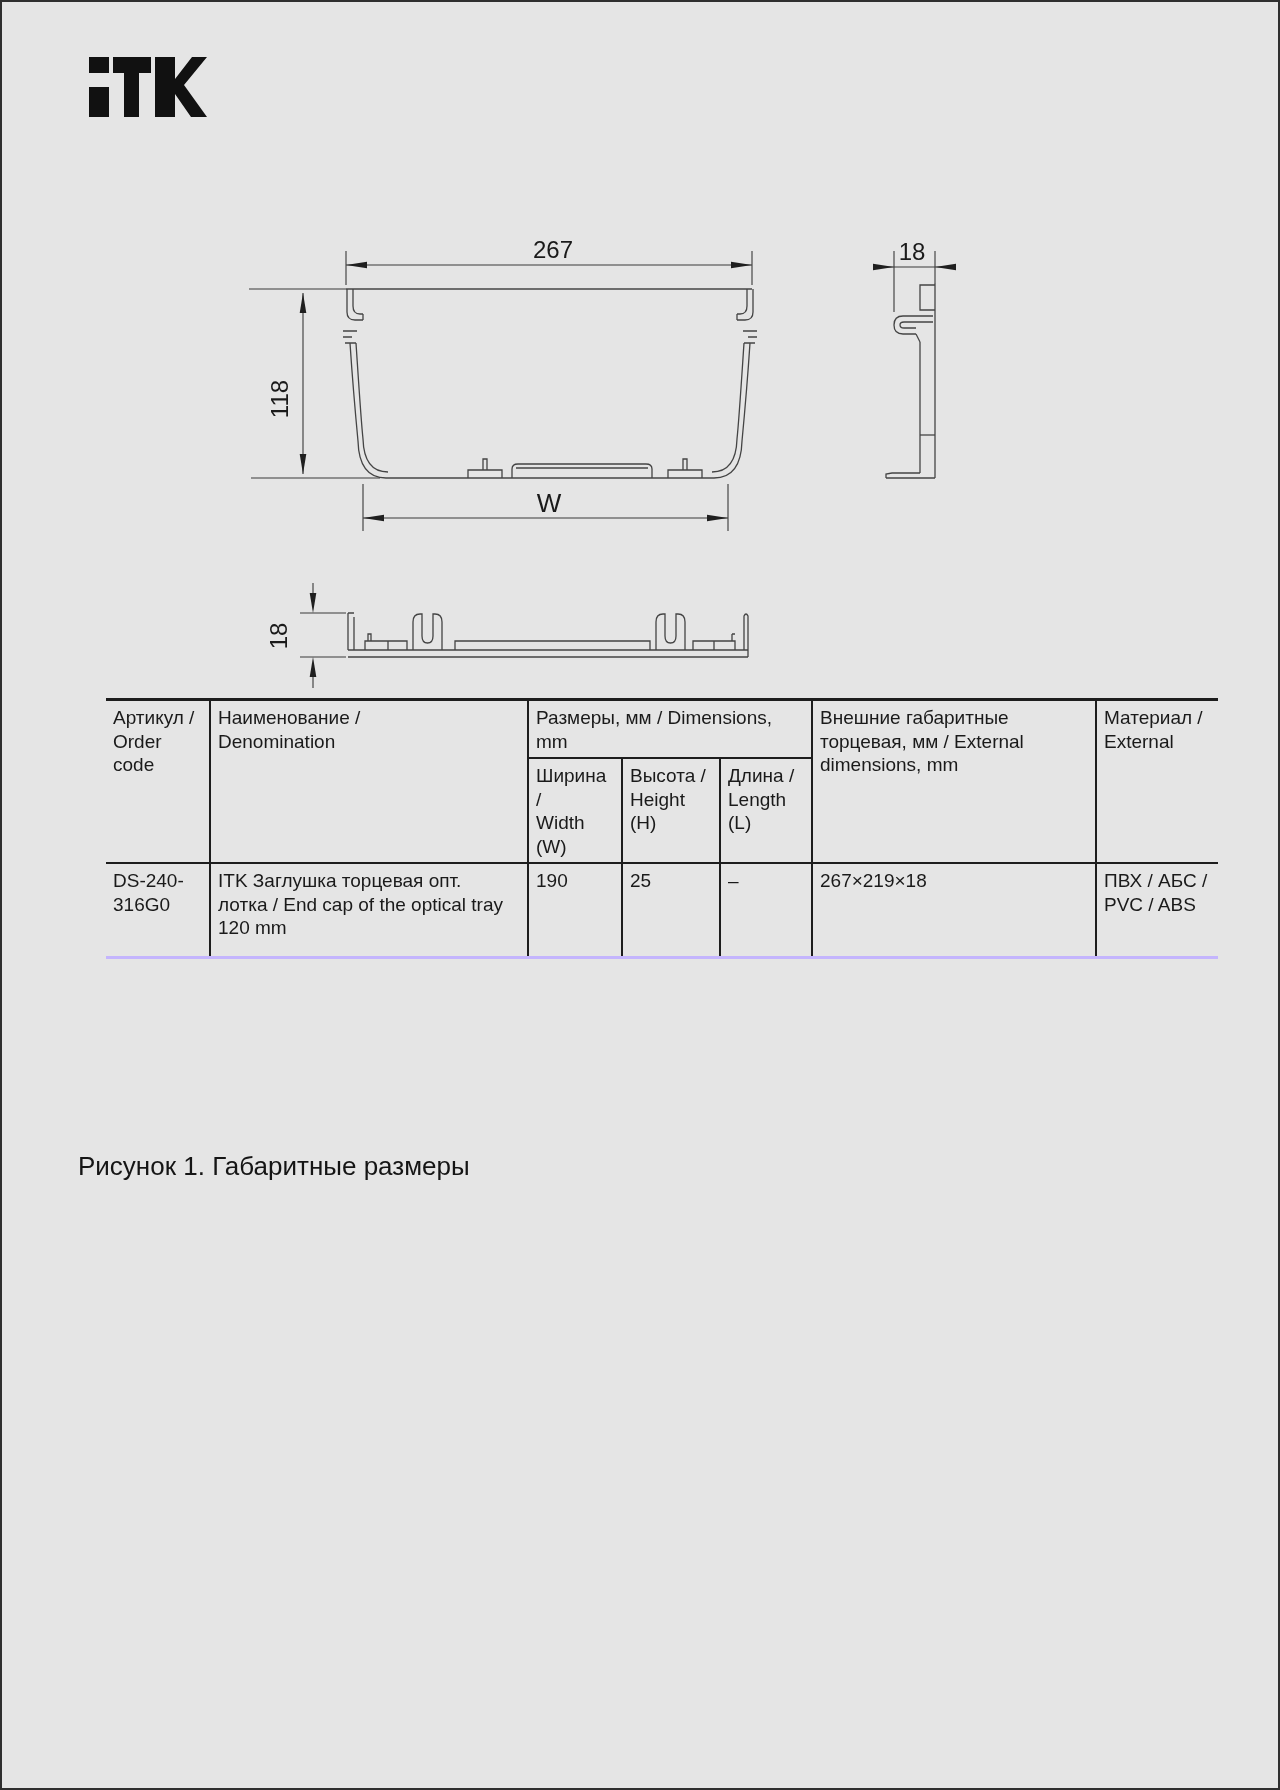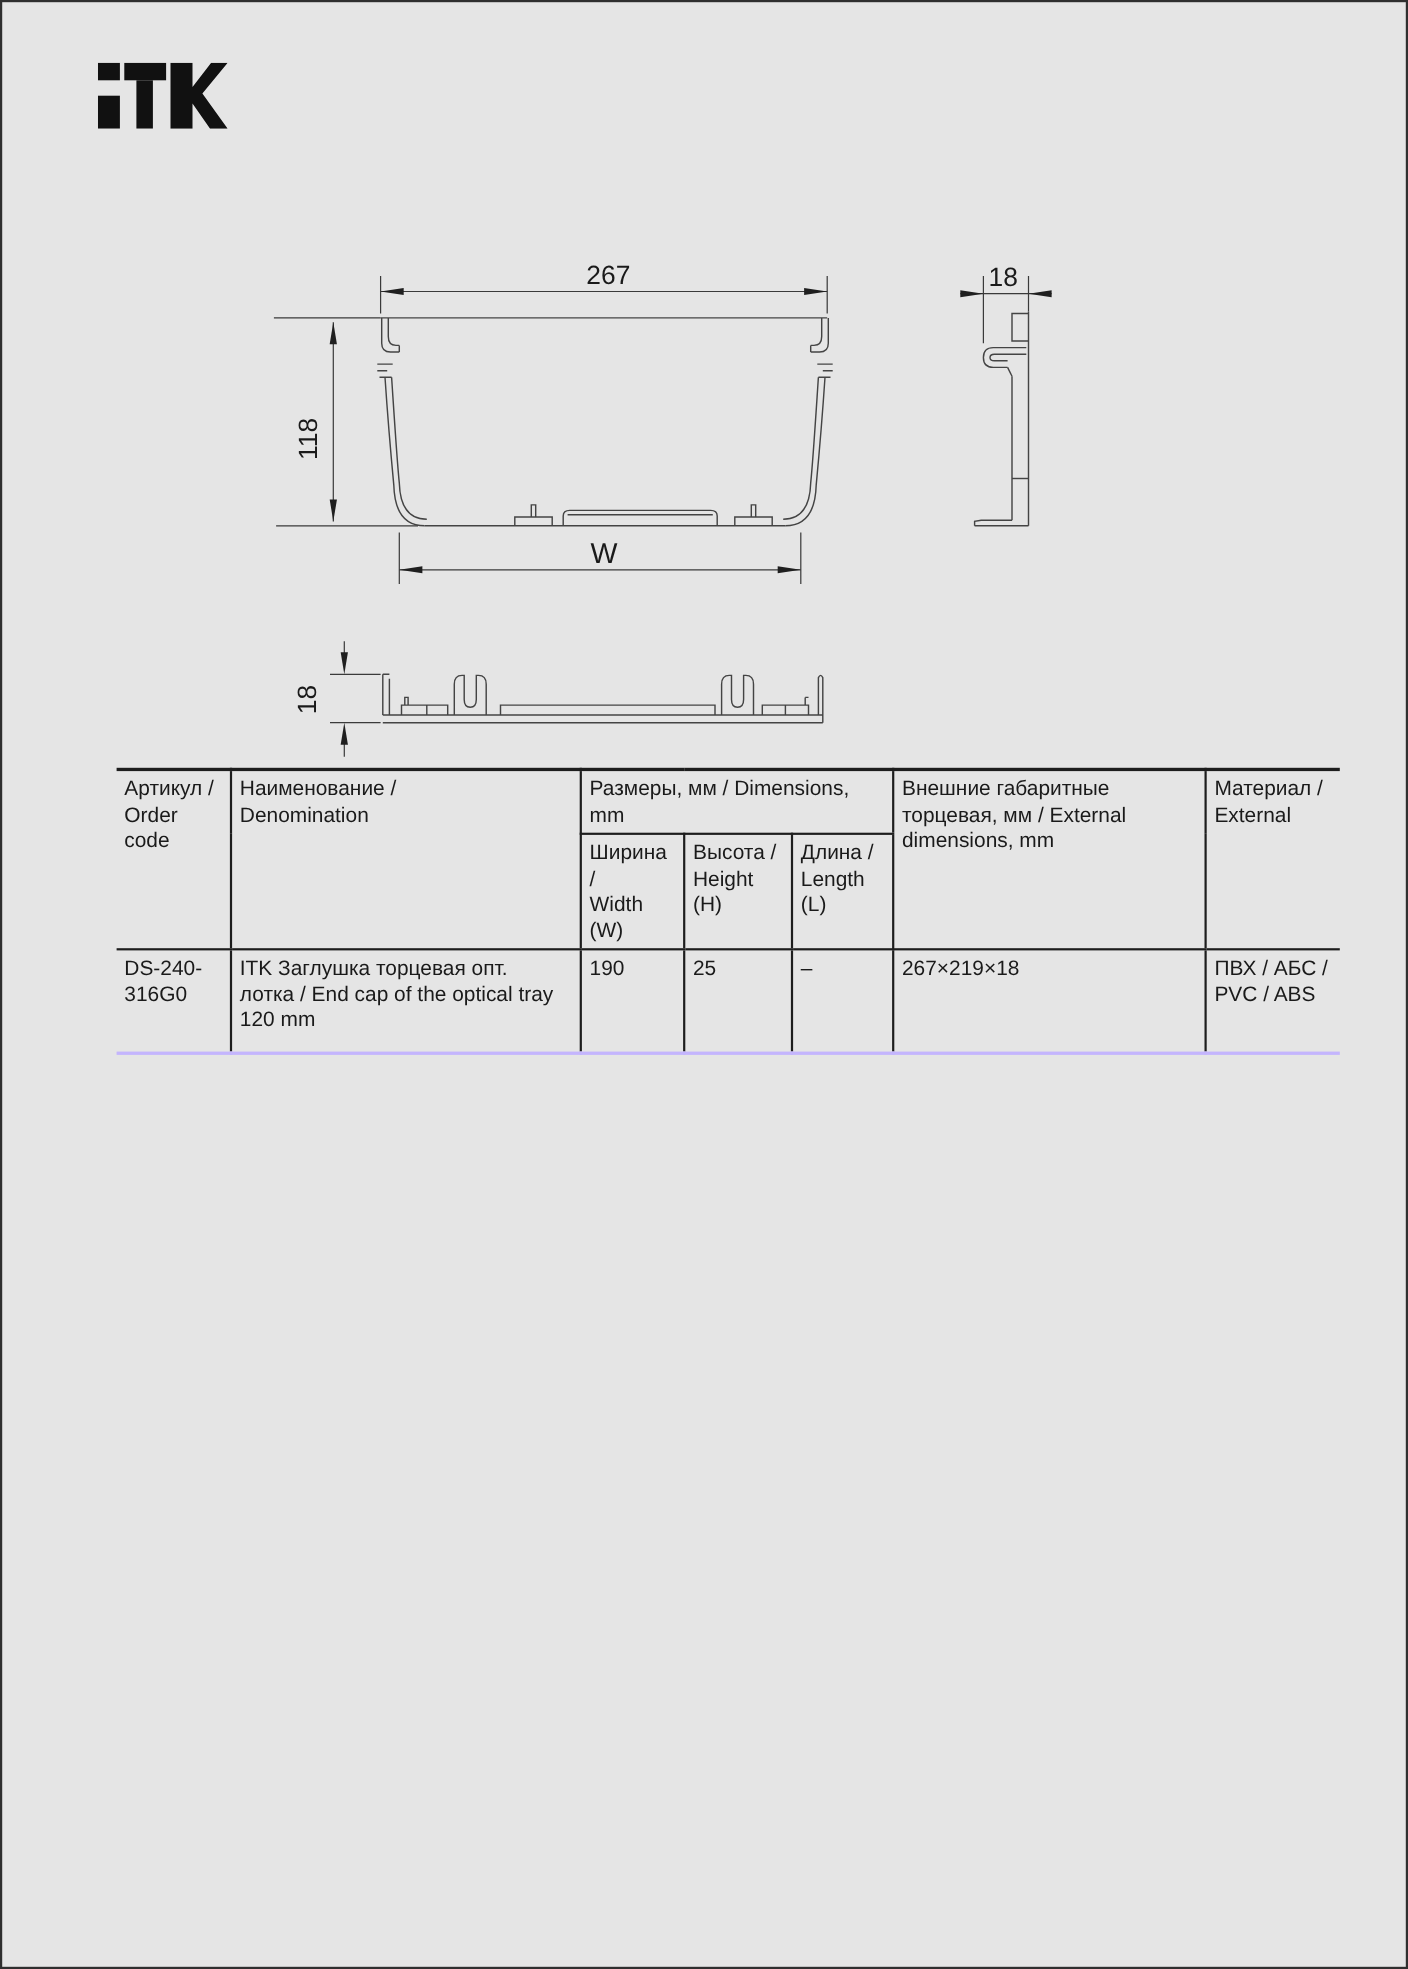--- a/index.html
+++ b/index.html
@@ -199,14 +199,15 @@
         <td>190</td>
         <td>25</td>
         <td>–</td>
         <td>267×219×18</td>
         <td>ПВХ / АБС /
 PVC / ABS</td>
       </tr>
     </tbody>
   </table>
 
+  <div class="figure-caption">Рисунок 1. Габаритные размеры</div>
 
 </div>
 
 </body></html>

